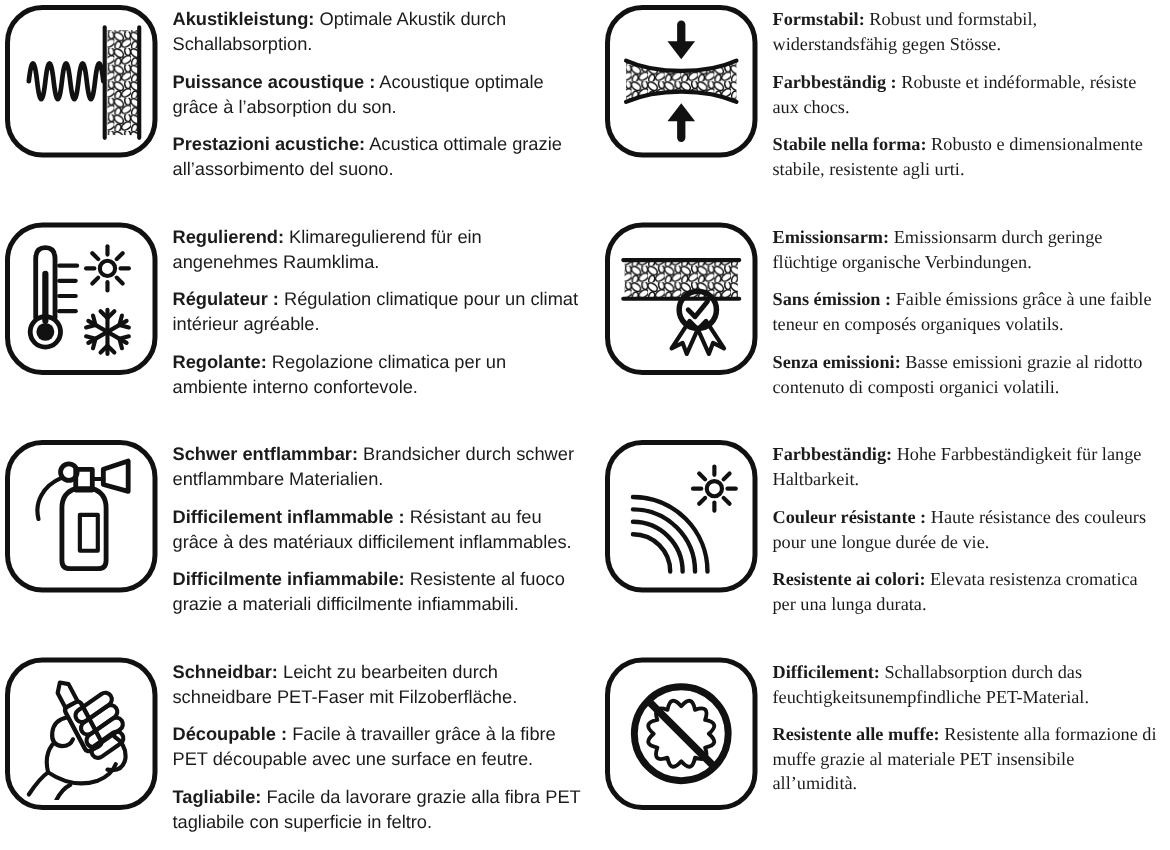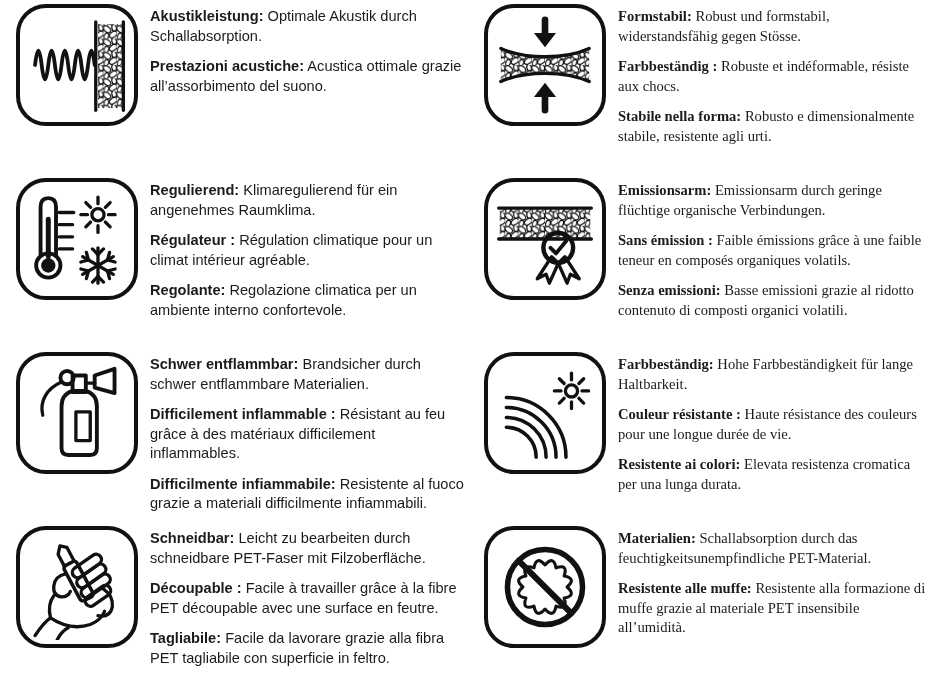--- a/index.html
+++ b/index.html
@@ -1,19 +1,19 @@
 <!DOCTYPE html>
 <html><head>
 <meta charset="utf-8">
 <style>
   html,body{margin:0;padding:0;background:#fff;}
   body{width:936px;height:680px;overflow:hidden;font-family:"Liberation Sans",sans-serif;color:#1b1b1b;}
   .grid{display:grid;grid-template-columns:468px 468px;grid-template-rows:174px 174px 174px 1fr;padding-top:4px;height:676px;}
   .block{display:flex;gap:12px;align-items:flex-start;}
-  .block.col-l{padding-left:16px;justify-content:flex-end;}
+  .block.col-l{padding-left:4px;justify-content:flex-end;}
   .block.col-r{padding-left:16px;}
   .tile{width:122px;height:122px;flex:0 0 auto;box-sizing:border-box;border:4px solid #111;border-radius:30px;background:#fff;display:flex;align-items:center;justify-content:center;}
   .texts{margin-top:3px;}
   .col-l .texts{width:330px;}
   .col-r .texts{width:312px;font-family:Liberation Serif, serif;}
   .texts p{margin:0 0 11px 0;font-size:14.6px;line-height:19.5px;}
   .texts b{font-weight:700;}
   svg{display:block;}
   .s{stroke:#111;fill:none;stroke-linecap:round;stroke-linejoin:round;}
 </style>
@@ -36,20 +36,21 @@
           </pattern>
         </defs>
         <rect x="67" y="11" width="22" height="76" fill="url(#sc1)"></rect>
         <line class="s" x1="65" y1="9" x2="65" y2="89" stroke-width="3"></line>
         <line class="s" x1="90" y1="9" x2="90" y2="89" stroke-width="3"></line>
         <path class="s" stroke-width="3.4" d="M10 48 q3 -26 6 0 q3 26 6 0 q3 -26 6 0 q3 26 6 0 q3 -26 6 0 q3 26 6 0 q3 -26 6 0 q3 26 6 0 q3 -26 6 0"></path>
       </svg>
     </div>
     <div class="texts">
       <p><b>Akustikleistung:</b> <span>Optimale Akustik durch Schallabsorption.</span></p>
+      <p><b>Puissance acoustique :</b> <span>Acoustique optimale grâce à l’absorption du son.</span></p>
       <p><b>Prestazioni acustiche:</b> <span>Acustica ottimale grazie all’assorbimento del suono.</span></p>
     </div>
   </section>
 
   <section class="block col-r">
     <div class="tile">
       <svg viewBox="0 0 96 96" width="106" height="106">
         <defs>
           <pattern id="sc2" width="12" height="12" patternUnits="userSpaceOnUse">
             <g fill="none" stroke="#111" stroke-width="1.1">
@@ -244,18 +245,18 @@
 
   <section class="block col-r">
     <div class="tile">
       <svg viewBox="0 0 96 96" width="106" height="106">
         <path class="s" stroke-width="2.8" d="M68 48 Q77 55.8 65.3 58 Q69.2 69.2 58 65.3 Q55.8 77 48 68 Q40.2 77 38 65.3 Q26.8 69.2 30.7 58 Q19 55.8 28 48 Q19 40.2 30.7 38 Q26.8 26.8 38 30.7 Q40.2 19 48 28 Q55.8 19 58 30.7 Q69.2 26.8 65.3 38 Q77 40.2 68 48 Z"></path>
         <circle class="s" cx="48" cy="48" r="34" stroke-width="5"></circle>
         <line class="s" x1="24.5" y1="24.5" x2="71.5" y2="71.5" stroke-width="5.5"></line>
       </svg>
     </div>
     <div class="texts">
-      <p><b>Materialien:</b> <span>Schallabsorption durch das feuchtigkeitsunempfindliche PET-Material.</span></p>
+      <p><b>Difficilement:</b> <span>Schallabsorption durch das feuchtigkeitsunempfindliche PET-Material.</span></p>
       <p><b>Resistente alle muffe:</b> <span>Resistente alla formazione di muffe grazie al materiale PET insensibile all’umidità.</span></p>
     </div>
   </section>
 
 </div>
 
 </body></html>

